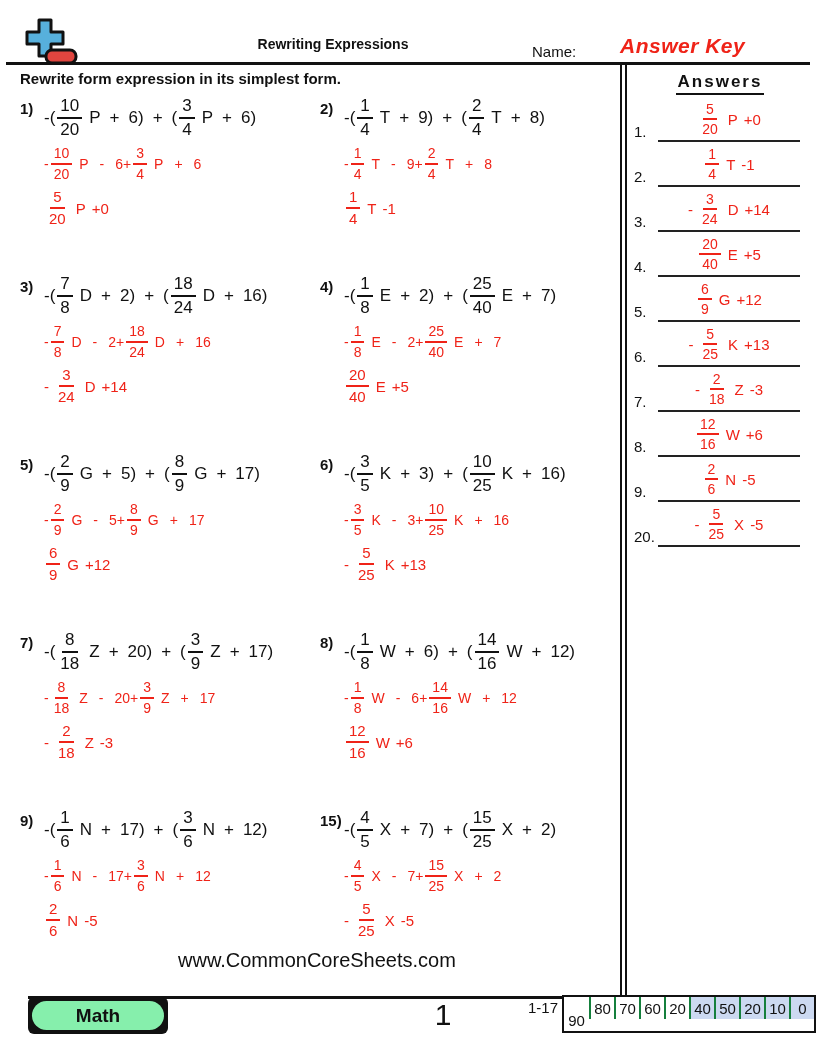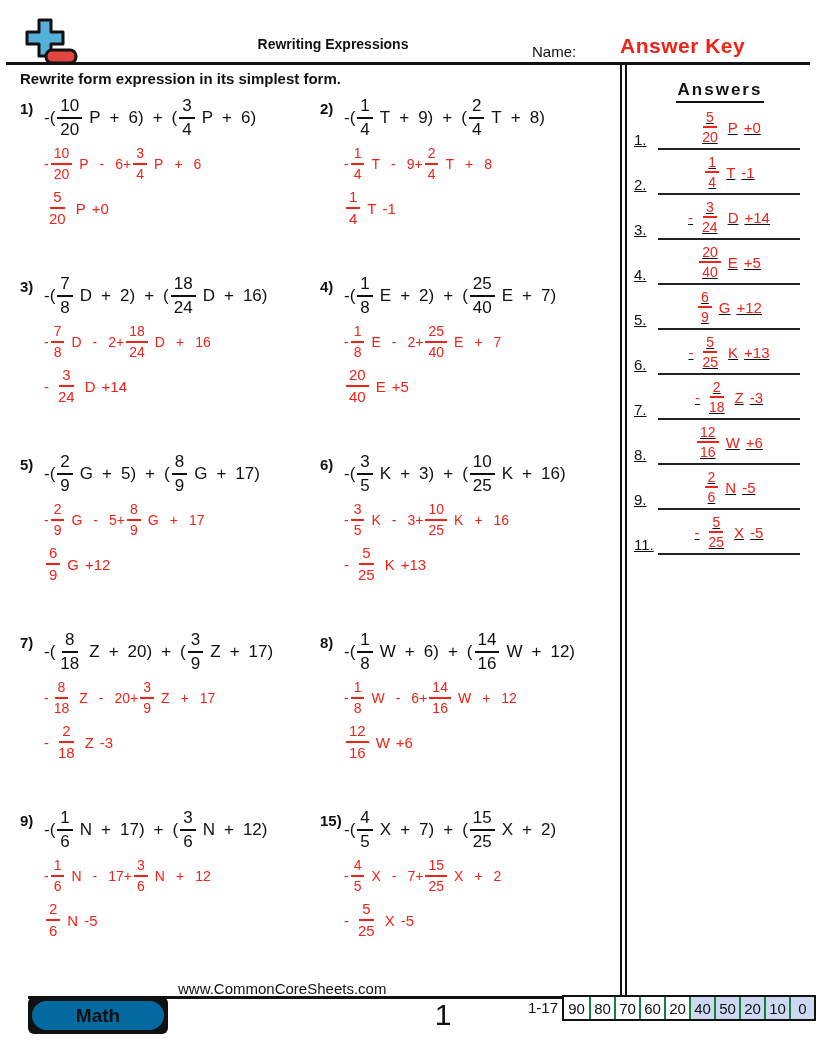--- a/index.html
+++ b/index.html
@@ -2,21 +2,21 @@
 <html><head>
 <meta charset="utf-8">
 <style>
   * { margin:0; padding:0; box-sizing:border-box; }
   html,body { width:816px; height:1056px; background:#fff; font-family:"Liberation Sans", sans-serif; color:#111; position:relative; overflow:hidden; }
 
   
   #logo { position:absolute; left:22px; top:18px; z-index:3; }
   #sheet-title { position:absolute; left:183px; top:36px; width:300px; text-align:center; font-size:14px; font-weight:bold; }
   #name-label { position:absolute; left:532px; top:43px; font-size:15px; }
-  #answer-key { position:absolute; left:620px; top:34px; font-size:21px; font-weight:bold; color:#ef2318; letter-spacing:.5px; }
+  #answer-key { position:absolute; left:620px; top:34px; font-size:21px; font-weight:bold; color:#ef2318; letter-spacing:.5px;font-style:italic; }
   #header-line { position:absolute; left:6px; top:62px; width:804px; height:3px; background:#111; }
   #instruction { position:absolute; left:20px; top:70px; font-size:15px; font-weight:bold; }
 
   
   #divider { position:absolute; left:620px; top:65px; height:931px; width:7px; border-left:2px solid #111; border-right:2px solid #111; }
 
   
   #problems { position:absolute; left:20px; top:96px; width:600px; display:grid; grid-template-columns:300px 296px; grid-auto-rows:178px; }
   .problem { display:flex; align-items:flex-start; }
   .pnum { font-weight:bold; font-size:15px; min-width:24px; margin-top:4px; }
@@ -28,39 +28,39 @@
   .work .op { margin:0 11px; }
   .result { font-size:15px; color:#ef2318; margin-top:8px; }
   .var { margin-left:5px; }
   .suffix { margin-left:6px; }
   .sign { margin-right:4px; }
   .frac { display:inline-flex; flex-direction:column; align-items:center; line-height:1.05; margin:0 2px; }
   .frac .fn { padding:0 3px 2px; border-bottom:2px solid currentColor; }
   .frac .fd { padding:2px 3px 0; }
 
   
-  #answers-panel { position:absolute; left:634px; top:80px; width:172px;text-decoration:underline; }
+  #answers-panel { position:absolute; left:634px; top:72px; width:172px; }
   #answers-title { text-align:center; }
   #answers-title span { display:inline-block; font-size:17px; font-weight:bold; letter-spacing:2px; border-bottom:2px solid #111; padding:0 2px 1px; }
   #answers-list { margin-top:2px; }
   .answer-row { display:flex; align-items:flex-end; height:45px; }
   .anum { width:24px; font-size:15px; padding-bottom:2px; }
   .aline { flex:1; display:flex; justify-content:center; align-items:center; border-bottom:2px solid #222; padding-bottom:3px; margin-right:6px; color:#ef2318; font-size:15px; }
   .aline .frac { font-size:14px; }
 
   
   #footer-line { position:absolute; left:28px; top:996px; width:784px; height:3px; background:#111; }
   #math-badge { position:absolute; left:28px; top:997px; width:140px; height:37px; background:#111; border-radius:6px; padding:4px; z-index:2; }
-  #math-badge .pill { width:100%; height:100%; background:#0369a1; border-radius:15px; display:flex; align-items:center; justify-content:center; font-size:19px; font-weight:bold; }
-  #site-url { position:absolute; left:178px; top:980px; font-size:15px; }
+  #math-badge .pill { width:100%; height:100%; background:#86efac; border-radius:15px; display:flex; align-items:center; justify-content:center; font-size:19px; font-weight:bold; }
+  #site-url { position:absolute; left:178px; top:949px; font-size:20px; }
   #page-number { position:absolute; left:403px; top:998px; width:80px; text-align:center; font-size:30px; }
   #score-range { position:absolute; left:528px; top:999px; font-size:15px; }
   #score-table { position:absolute; left:562px; top:995px; display:flex; border:2px solid #111; background:#fff; }
   .score-cell { width:25px; height:22px; display:flex; align-items:center; justify-content:center; font-size:15px; border-left:2px solid #15803d; }
-  .score-cell:first-child { border-left:none; }
+  .score-cell:first-child { border-left:none;margin-top:12px; }
   .score-cell.shaded { background:#ccd9f1; }
 </style>
 </head>
 <body>
 
 <svg id="logo" width="56" height="48" viewBox="0 0 56 48">
   <path d="M17 2 h12 v12 h12 v12 h-12 v12 h-12 v-12 h-12 v-12 h12 z" fill="#57b0dc" stroke="#111" stroke-width="3" stroke-linejoin="round"></path>
   <rect x="24" y="32" width="30" height="13" rx="6" fill="#e0453f" stroke="#111" stroke-width="3"></rect>
 </svg>
 <div id="sheet-title">Rewriting Expressions</div>
@@ -727,21 +727,21 @@
       <span class="frac">
             <span class="fn">2</span>
             <span class="fd">6</span>
           </span>
       <span class="tok var">N</span>
       <span class="tok suffix">-5</span>
     </span>
   </div>
 
   <div class="answer-row">
-    <span class="anum">11.</span>
+    <span class="anum">20.</span>
     <span class="aline">
       <span class="tok maybe sign">-</span>
       <span class="frac">
             <span class="fn">5</span>
             <span class="fd">25</span>
           </span>
       <span class="tok var">X</span>
       <span class="tok suffix">-5</span>
     </span>
   </div>

